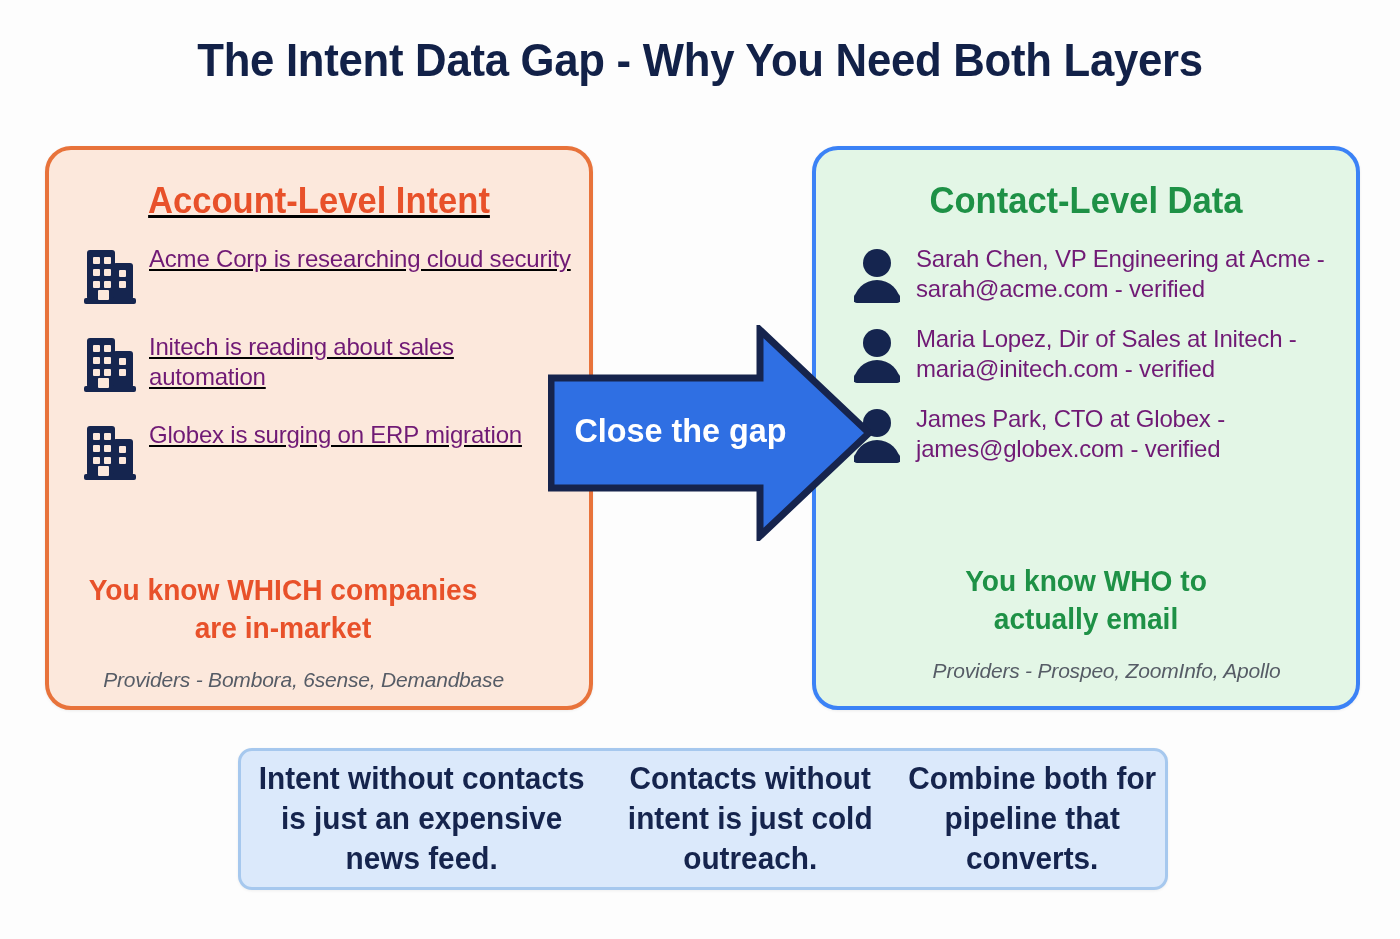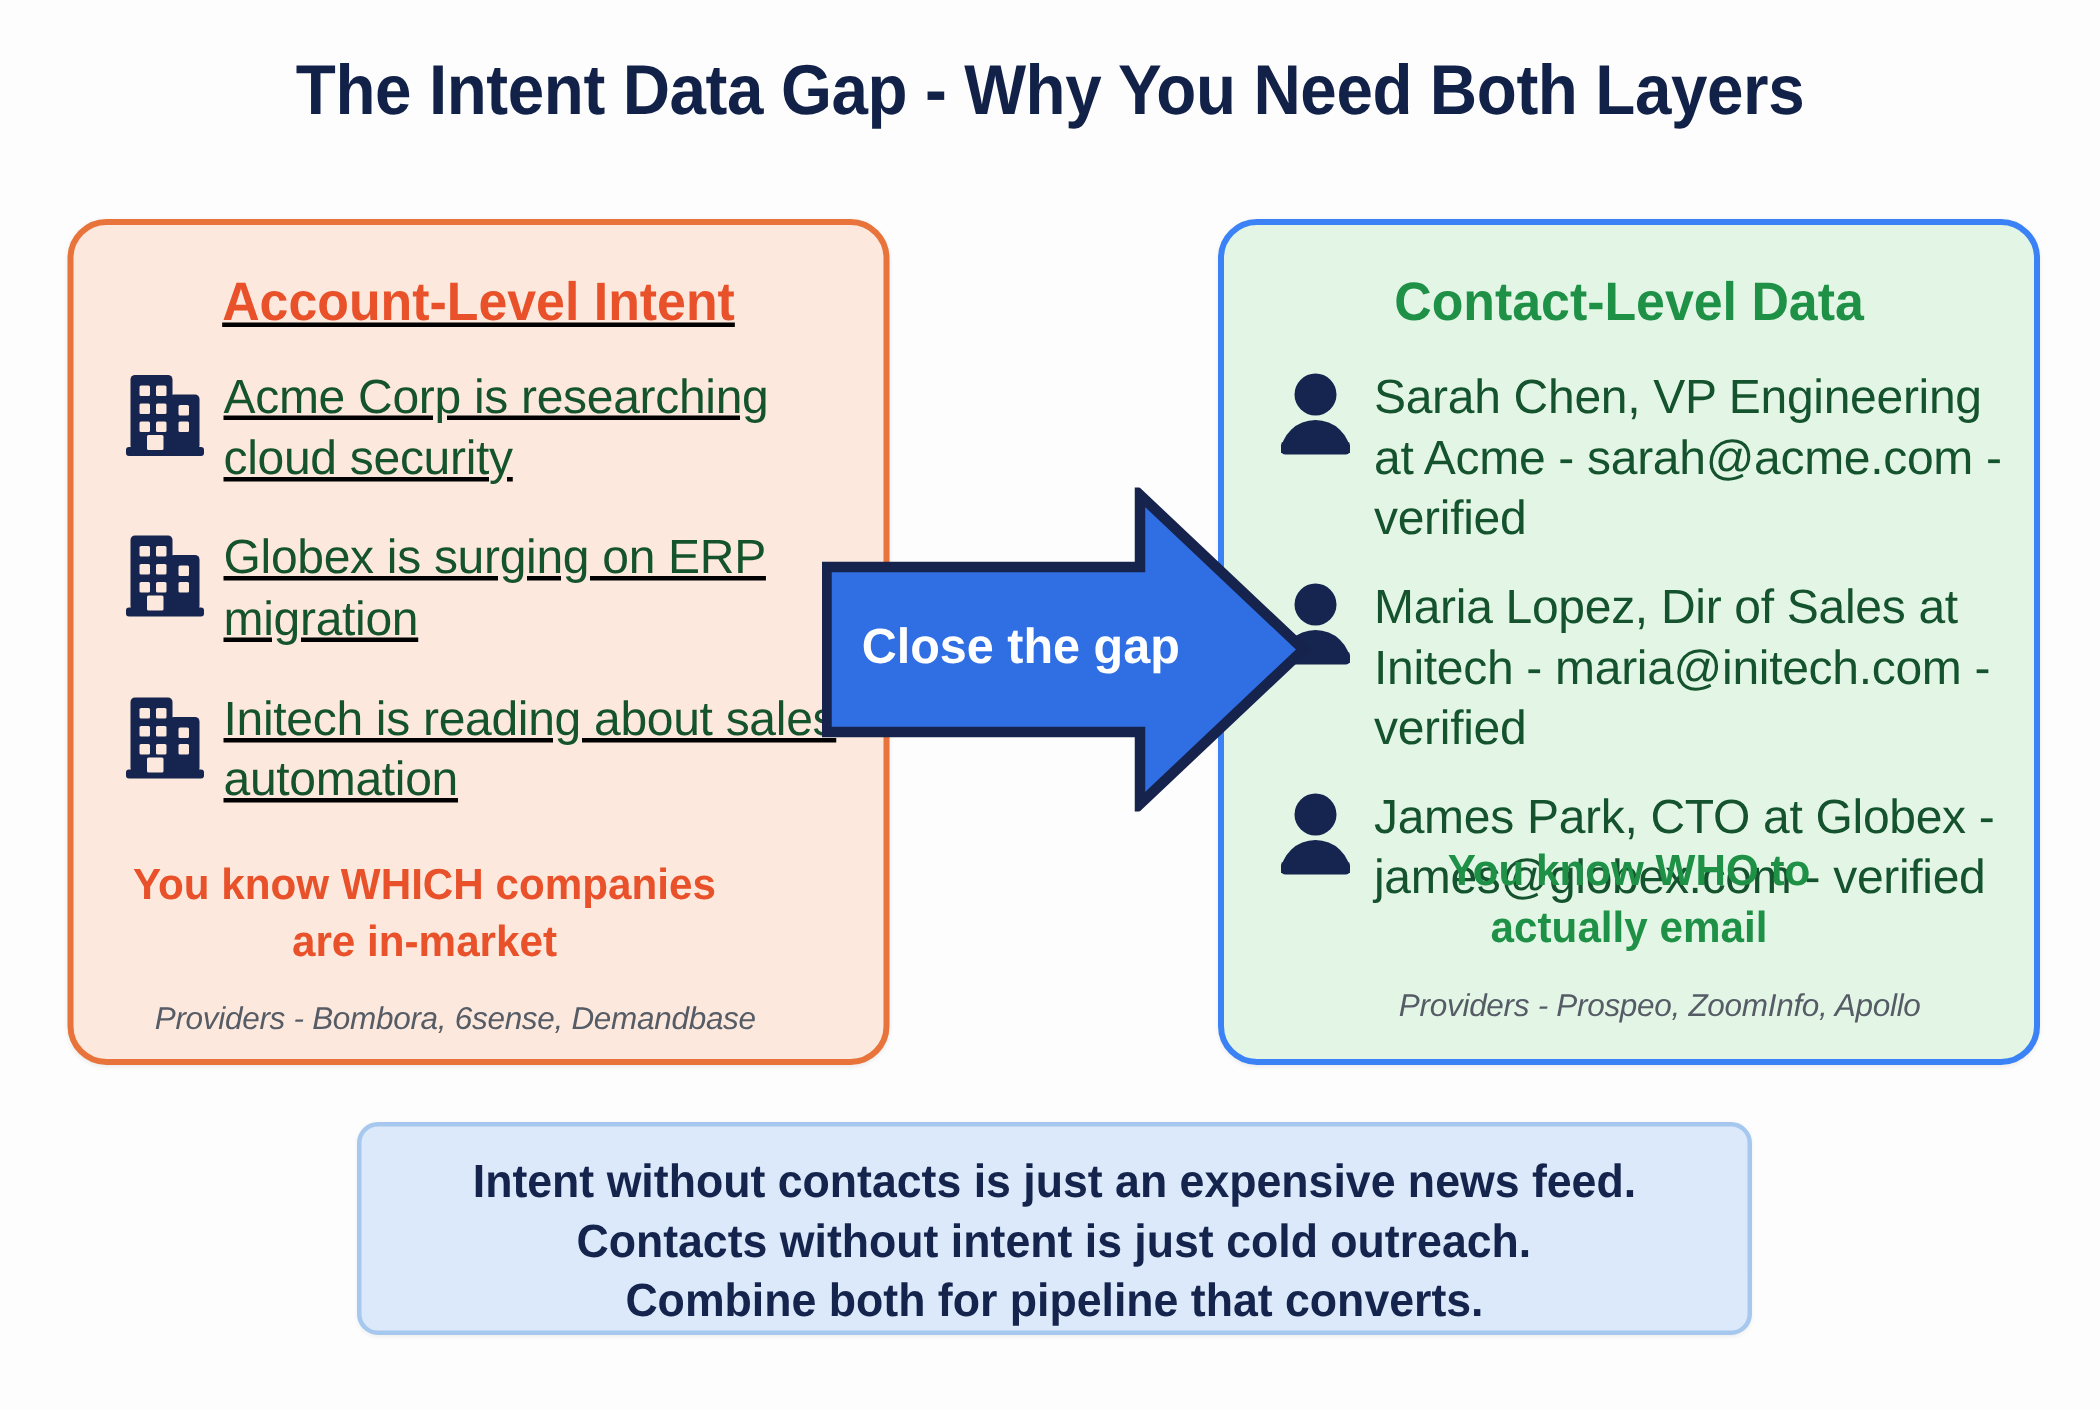--- a/index.html
+++ b/index.html
@@ -75,23 +75,23 @@
   #account-card .item-row { margin-bottom: 26px; }
   .item-icon {
     flex: 0 0 auto;
     width: 78px;
     display: flex;
     justify-content: center;
     padding-top: 4px;
   }
   .item-text {
     flex: 1 1 auto;
-    font-size: 32px;
+    font-size: 24px;
     line-height: 1.27;
-    color: #14532d;
+    color: #701a75;
     letter-spacing: -0.2px;
   }
 
   .card-footer-line {
     text-align: center;
     font-family: "Liberation Sans Narrow", "Liberation Sans", sans-serif;
     font-size: 29px;
     font-weight: bold;
     line-height: 1.32;
     transform: scaleX(0.97);
@@ -139,21 +139,20 @@
     position: absolute;
     left: 238px;
     top: 748px;
     width: 930px;
     height: 142px;
     box-sizing: border-box;
     background: #dbe9fb;
     border: 3px solid #a6c8ee;
     border-radius: 14px;
     display: flex;
-    flex-direction: column;
     align-items: center;
     justify-content: flex-end;
     box-shadow: 0 1px 3px rgba(0,0,0,0.06);
   }
   .banner-line {
     font-family: "Liberation Sans Narrow", "Liberation Sans", sans-serif;
     font-size: 31px;
     font-weight: bold;
     color: #15244d;
     line-height: 1.28;
@@ -210,21 +209,21 @@
             <rect x="10" y="21" width="7" height="7" rx="1"></rect>
             <rect x="21" y="21" width="7" height="7" rx="1"></rect>
             <rect x="10" y="33" width="7" height="7" rx="1"></rect>
             <rect x="21" y="33" width="7" height="7" rx="1"></rect>
             <rect x="36" y="22" width="7" height="7" rx="1"></rect>
             <rect x="36" y="33" width="7" height="7" rx="1"></rect>
             <rect x="15" y="42" width="11" height="10" rx="1"></rect>
           </g>
         </svg>
       </span>
-      <span class="item-text">Globex is surging on ERP migration</span>
+      <span class="item-text">Initech is reading about sales automation</span>
     </div>
 
     <div class="item-row">
       <span class="item-icon">
         <svg width="54" height="58" viewBox="0 0 54 58" aria-hidden="true">
           <g fill="#15254f">
             <rect x="4" y="2" width="28" height="50" rx="3"></rect>
             <rect x="30" y="15" width="20" height="37" rx="3"></rect>
             <rect x="1" y="50" width="52" height="6" rx="2"></rect>
           </g>
@@ -234,21 +233,21 @@
             <rect x="10" y="21" width="7" height="7" rx="1"></rect>
             <rect x="21" y="21" width="7" height="7" rx="1"></rect>
             <rect x="10" y="33" width="7" height="7" rx="1"></rect>
             <rect x="21" y="33" width="7" height="7" rx="1"></rect>
             <rect x="36" y="22" width="7" height="7" rx="1"></rect>
             <rect x="36" y="33" width="7" height="7" rx="1"></rect>
             <rect x="15" y="42" width="11" height="10" rx="1"></rect>
           </g>
         </svg>
       </span>
-      <span class="item-text">Initech is reading about sales automation</span>
+      <span class="item-text">Globex is surging on ERP migration</span>
     </div>
 
   </div>
 
   <div class="account-footer">
     <div class="card-footer-line">You know WHICH companies</div>
     <div class="card-footer-line">are in-market</div>
     <div class="providers">Providers - Bombora, 6sense, Demandbase</div>
   </div>
 

